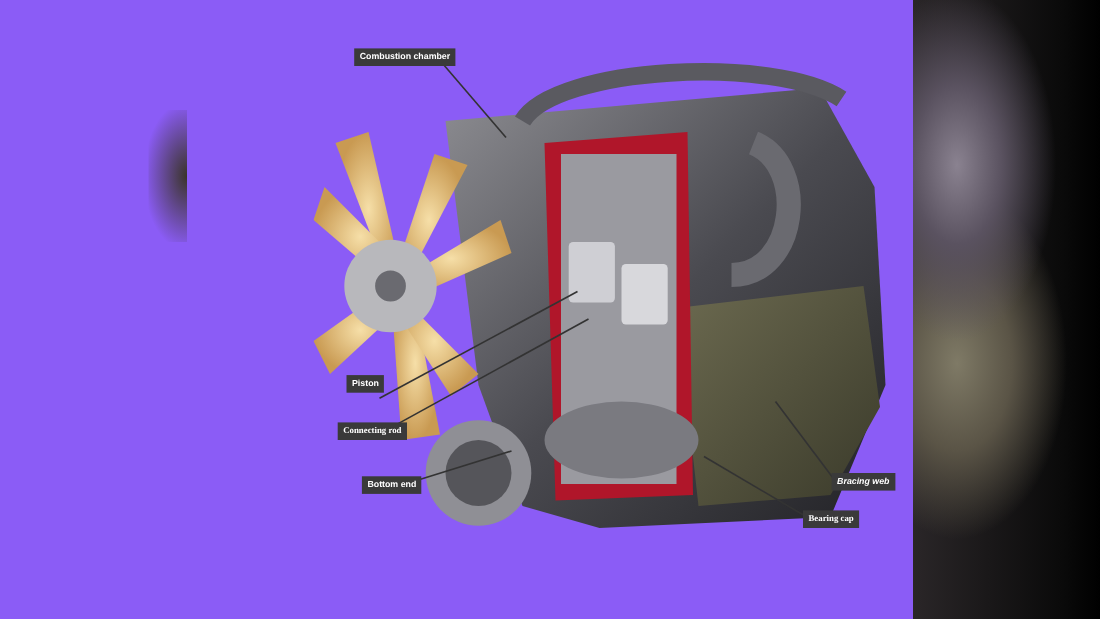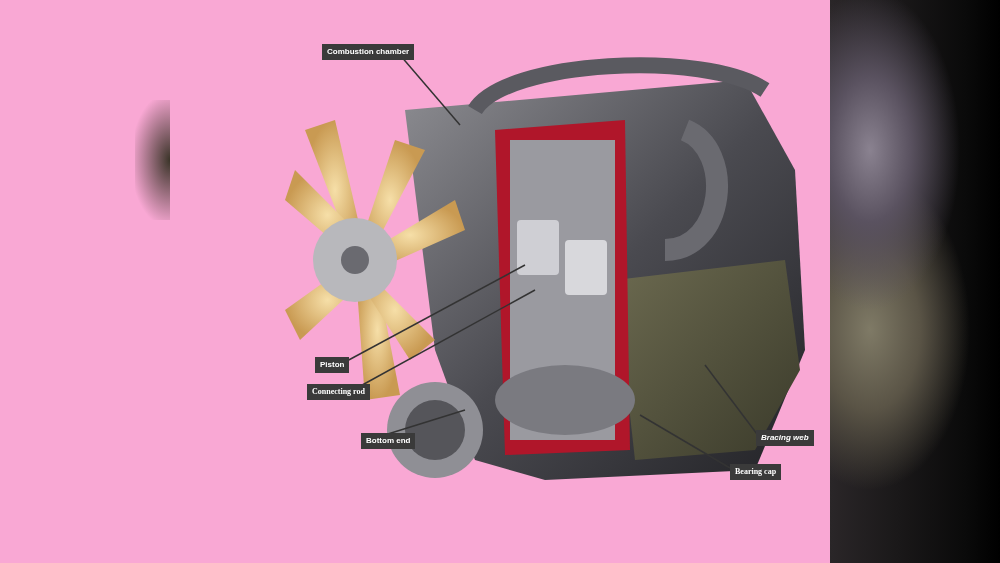--- a/index.html
+++ b/index.html
@@ -1,17 +1,17 @@
 <!DOCTYPE html>
 <html><head>
 <meta charset="utf-8">
 <style>
   html,body{margin:0;padding:0;background:#000;}
   body{width:1000px;height:563px;position:relative;overflow:hidden;font-family:"Liberation Sans",sans-serif;}
-  .stage{position:absolute;left:0;top:0;width:830px;height:563px;background:#f9a8d4;}
+  .stage{position:absolute;left:0;top:0;width:830px;height:563px;background:#8b5cf6;}
   .blur-side{position:absolute;left:830px;top:0;width:170px;height:563px;
     background:
       radial-gradient(ellipse 90px 160px at 40px 150px, #8a8290 0%, #5a5260 45%, rgba(0,0,0,0) 100%),
       radial-gradient(ellipse 100px 160px at 40px 330px, #7f7a66 0%, #5a5446 50%, rgba(0,0,0,0) 100%),
       linear-gradient(90deg,#2a2628 0%, #0a0a0a 80%, #000 100%);}
   .leftglow{position:absolute;left:135px;top:100px;width:35px;height:120px;
     background:radial-gradient(ellipse at right center,#3a3428 0%,rgba(0,0,0,0) 80%);}
   .engine{position:absolute;left:285px;top:50px;width:530px;height:460px;}
   .label{position:absolute;background:#3a3a3a;color:#fff;font-size:8px;font-weight:bold;
     padding:3px 5px;white-space:nowrap;line-height:10px;}
@@ -74,20 +74,20 @@
   <svg class="lines">
     <line x1="400" y1="55" x2="460" y2="125" stroke="#333" stroke-width="1.5"></line>
     <line x1="345" y1="362" x2="525" y2="265" stroke="#333" stroke-width="1.5"></line>
     <line x1="355" y1="389" x2="535" y2="290" stroke="#333" stroke-width="1.5"></line>
     <line x1="375" y1="438" x2="465" y2="410" stroke="#333" stroke-width="1.5"></line>
     <line x1="757" y1="434" x2="705" y2="365" stroke="#333" stroke-width="1.5"></line>
     <line x1="730" y1="468" x2="640" y2="415" stroke="#333" stroke-width="1.5"></line>
   </svg>
 
   <div class="label" style="left:322px;top:44px;">Combustion chamber</div>
-  <div class="label" style="left:315px;top:357px;">Piston</div>
+  <div class="label" style="left:315px;top:341px;">Piston</div>
   <div class="label" style="left:307px;top:384px;font-family:Liberation Serif, serif;">Connecting rod</div>
-  <div class="label" style="left:329px;top:433px;margin-left:32px;">Bottom end</div>
+  <div class="label" style="left:329px;top:433px;">Bottom end</div>
   <div class="label" style="left:756px;top:430px;font-style:italic;">Bracing web</div>
   <div class="label" style="left:730px;top:464px;font-family:Liberation Serif, serif;">Bearing cap</div>
 </div>
 
 <div class="blur-side"></div>
 
 </body></html>

